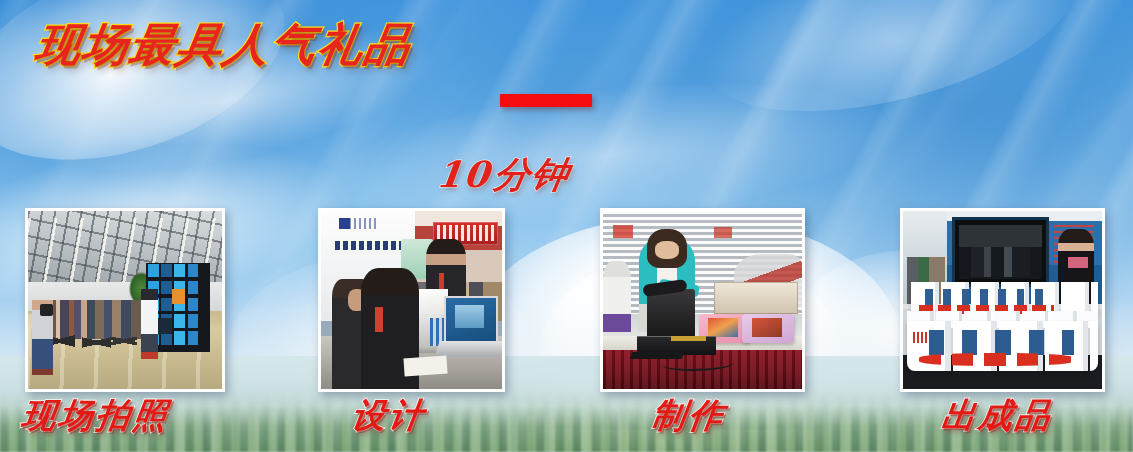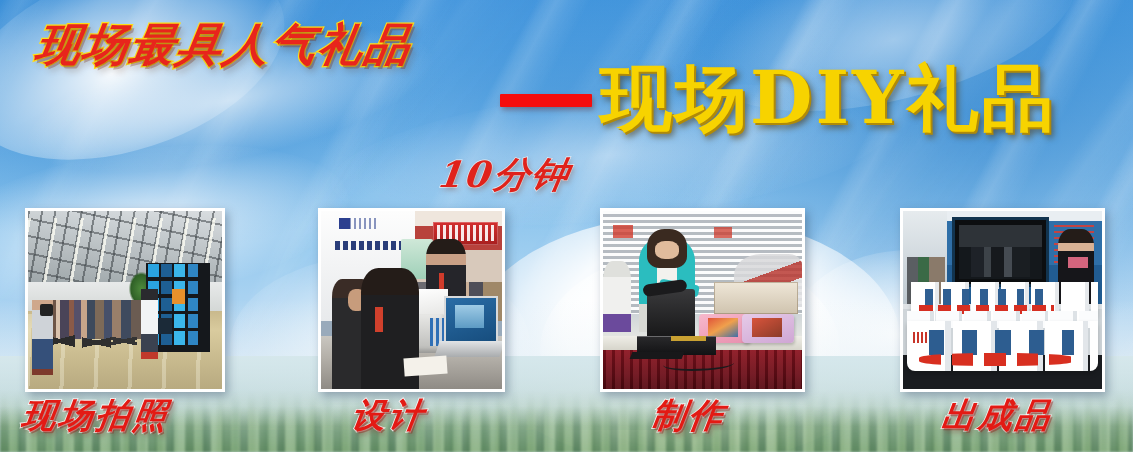--- a/index.html
+++ b/index.html
@@ -508,21 +508,20 @@
     <div class="tl-haze"></div>
     <div class="tl-far"></div>
     <div class="tl-near"></div>
     <div class="tl-mist"></div>
   </div>
 
   <div class="headline">现场最具人气礼品</div>
 
   <div class="reddash"></div>
 
-  <div class="maintitle">现场DIY礼品</div>
 
   <div class="subtitle">10分钟</div>
 
   <div class="photo" id="photo-1">
     <div class="inner">
       <div class="p1-ceiling"></div>
       <div class="p1-grid"></div>
       <div class="p1-lights"></div>
       <div class="p1-backwall"></div>
       <div class="p1-floor"></div>

